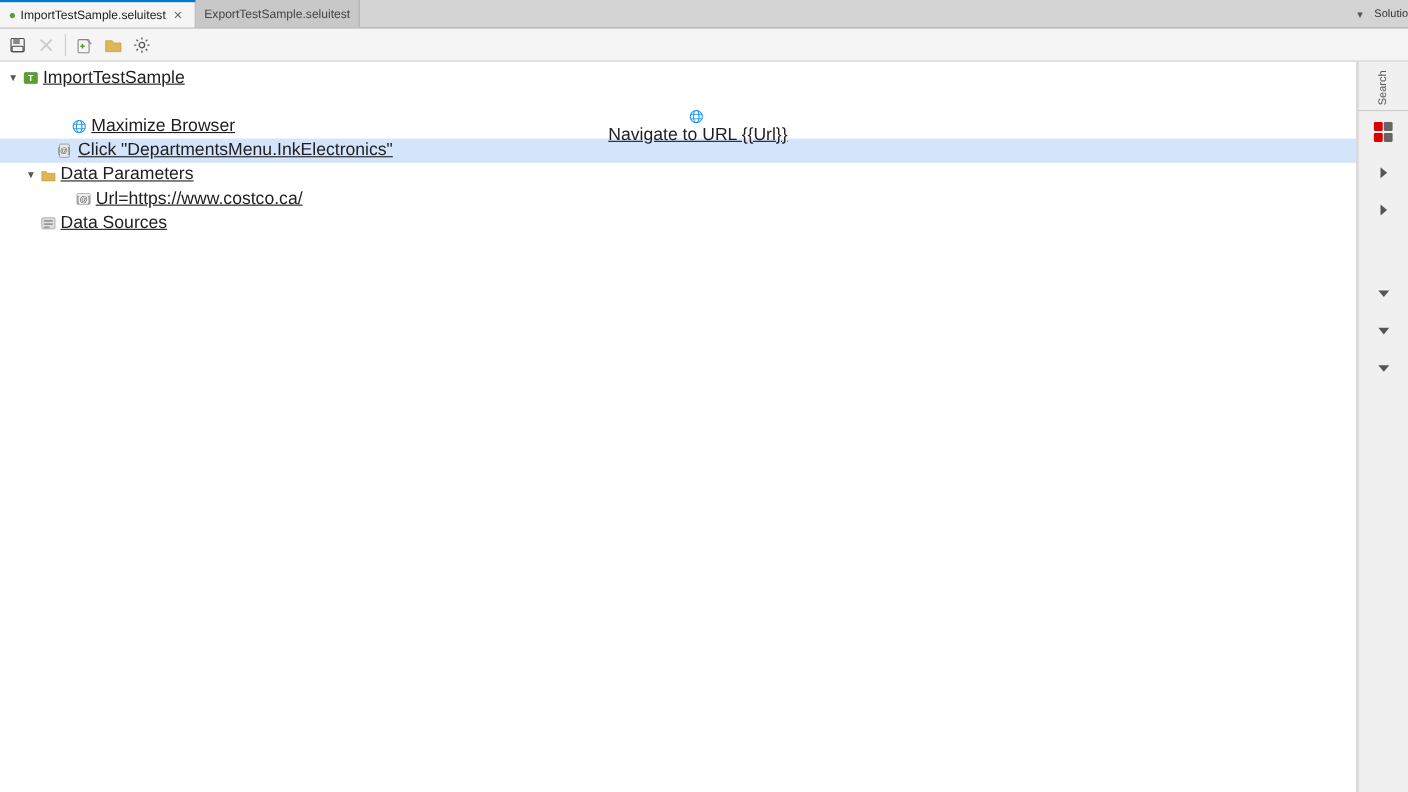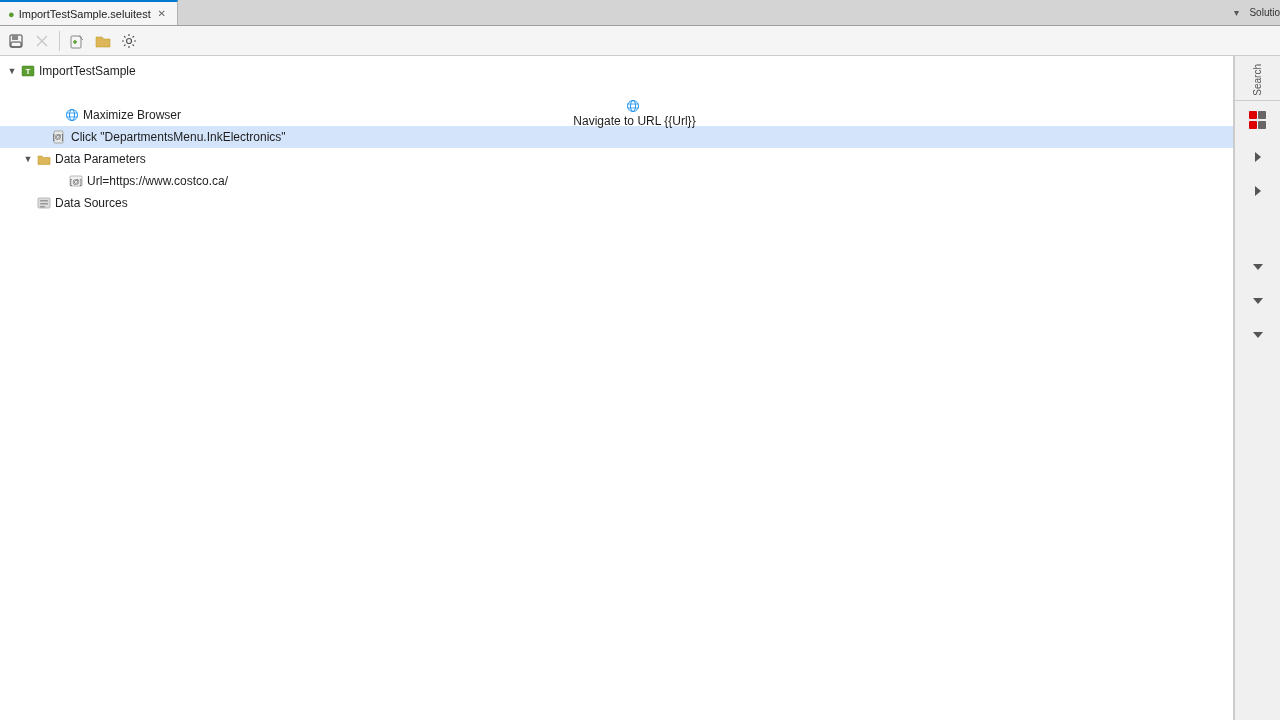--- a/index.html
+++ b/index.html
@@ -162,22 +162,23 @@
       width: 16px;
       height: 16px;
       display: flex;
       align-items: center;
       justify-content: center;
       margin-right: 3px;
       flex-shrink: 0;
       font-size: 13px;
     }
     .tree-label {
-      font-size: 12px;
+      font-size: 16px;
       white-space: nowrap;
+      text-decoration: underline;
     }
 
     
     .icon-folder { color: #dcb659; }
     .icon-globe { color: #2196F3; }
 
     
     .sidebar-btn {
       width: 32px;
       height: 32px;
@@ -201,20 +202,23 @@
     }
   </style>
 </head>
 <body>
 
 <div class="tab-bar">
   <div class="tab active">
     <span style="font-size:11px; color:#5c9e31;">●</span>
     <span>ImportTestSample.seluitest</span>
     <span class="close-btn">✕</span>
+  </div>
+  <div class="tab inactive">
+    <span>ExportTestSample.seluitest</span>
   </div>
   <div class="tab-overflow">▾</div>
   <span class="solution-label">Solutio</span>
 </div>
 
 <div class="toolbar">
   <div class="toolbar-btn" title="Save">
     <svg width="16" height="16" viewBox="0 0 16 16" fill="none" xmlns="http://www.w3.org/2000/svg">
       <rect x="2" y="2" width="12" height="12" rx="1" stroke="#444" stroke-width="1" fill="none"></rect>
       <rect x="4" y="2" width="6" height="5" fill="#888"></rect>

